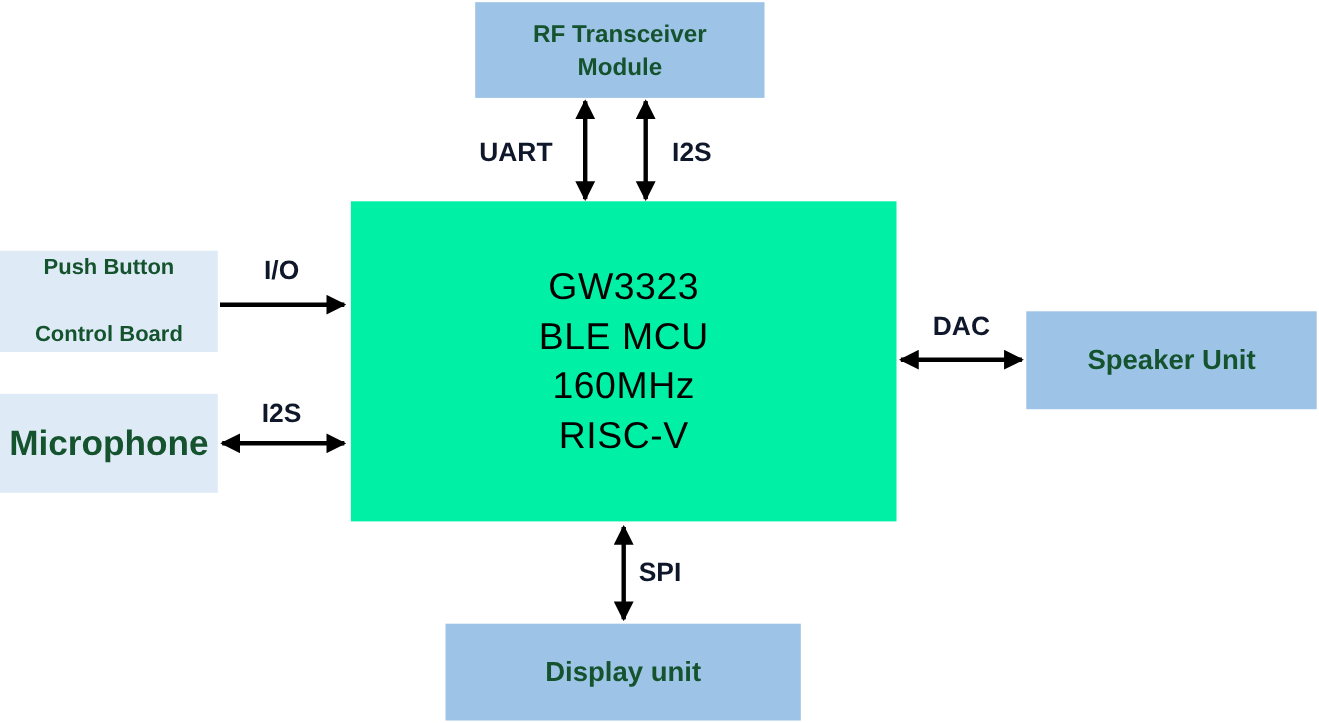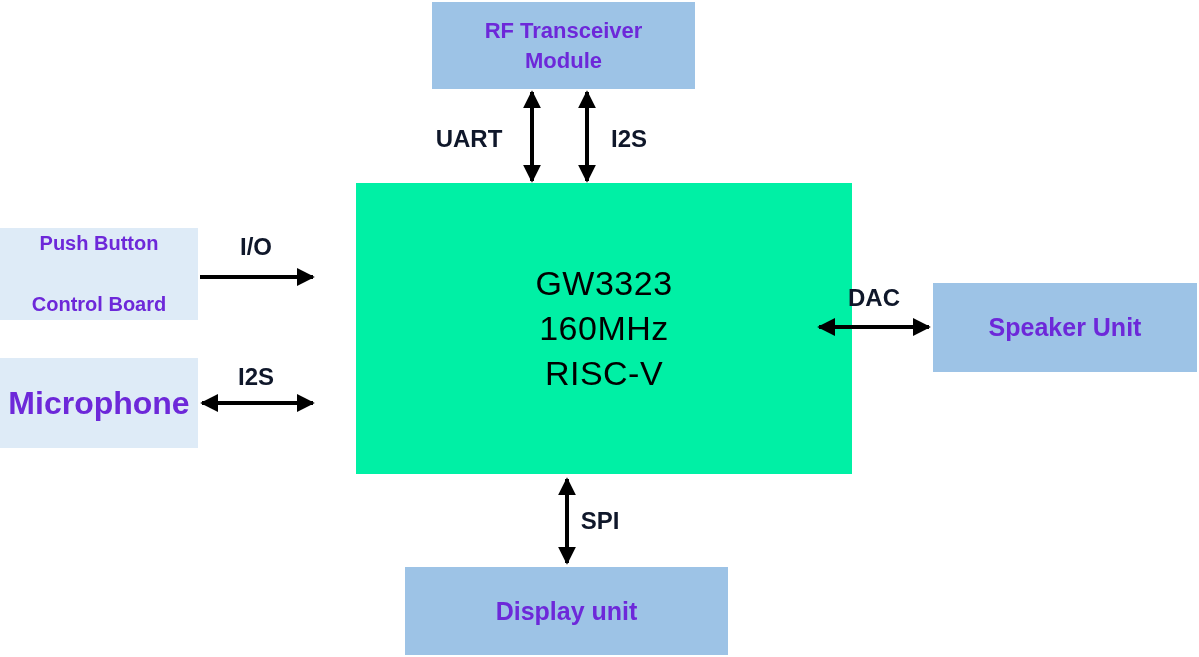--- a/index.html
+++ b/index.html
@@ -14,36 +14,36 @@
     overflow: hidden;
   }
 
   .node {
     position: absolute;
     display: flex;
     flex-direction: column;
     align-items: center;
     justify-content: center;
     text-align: center;
-    color: #6d28d9;
+    color: #14532d;
   }
 
   .node-blue { background: #9DC3E6; }
   .node-lightblue { background: #DEEBF7; gap: 34px; }
   .node-green { background: #00F0A5; }
 
   .rf-box {
     left: 432px; top: 2px; width: 263px; height: 87px;
     font-size: 22px; font-weight: 700; line-height: 30px;
   }
 
   .mcu-box {
     left: 319px; top: 183px; width: 496px; height: 291px;
     font-size: 34px; font-weight: 500; line-height: 45px;
-    color: #000000; letter-spacing: 0.5px; margin-left: 37px;
+    color: #000000; letter-spacing: 0.5px;
   }
 
   .push-button-box {
     left: 0px; top: 228px; width: 198px; height: 92px;
     font-size: 20px; font-weight: 700; line-height: 27px;
   }
 
   .microphone-box {
     left: 0px; top: 358px; width: 198px; height: 90px;
     font-size: 32px; font-weight: 700;
@@ -94,20 +94,21 @@
 
 <div class="canvas">
 
   <div class="node node-blue rf-box">
     <div>RF Transceiver</div>
     <div>Module</div>
   </div>
 
   <div class="node node-green mcu-box">
     <div>GW3323</div>
+    <div>BLE MCU</div>
     <div>160MHz</div>
     <div>RISC-V</div>
   </div>
 
   <div class="node node-lightblue push-button-box">
     <div>Push Button</div>
     <div>Control Board</div>
   </div>
 
   <div class="node node-lightblue microphone-box">

